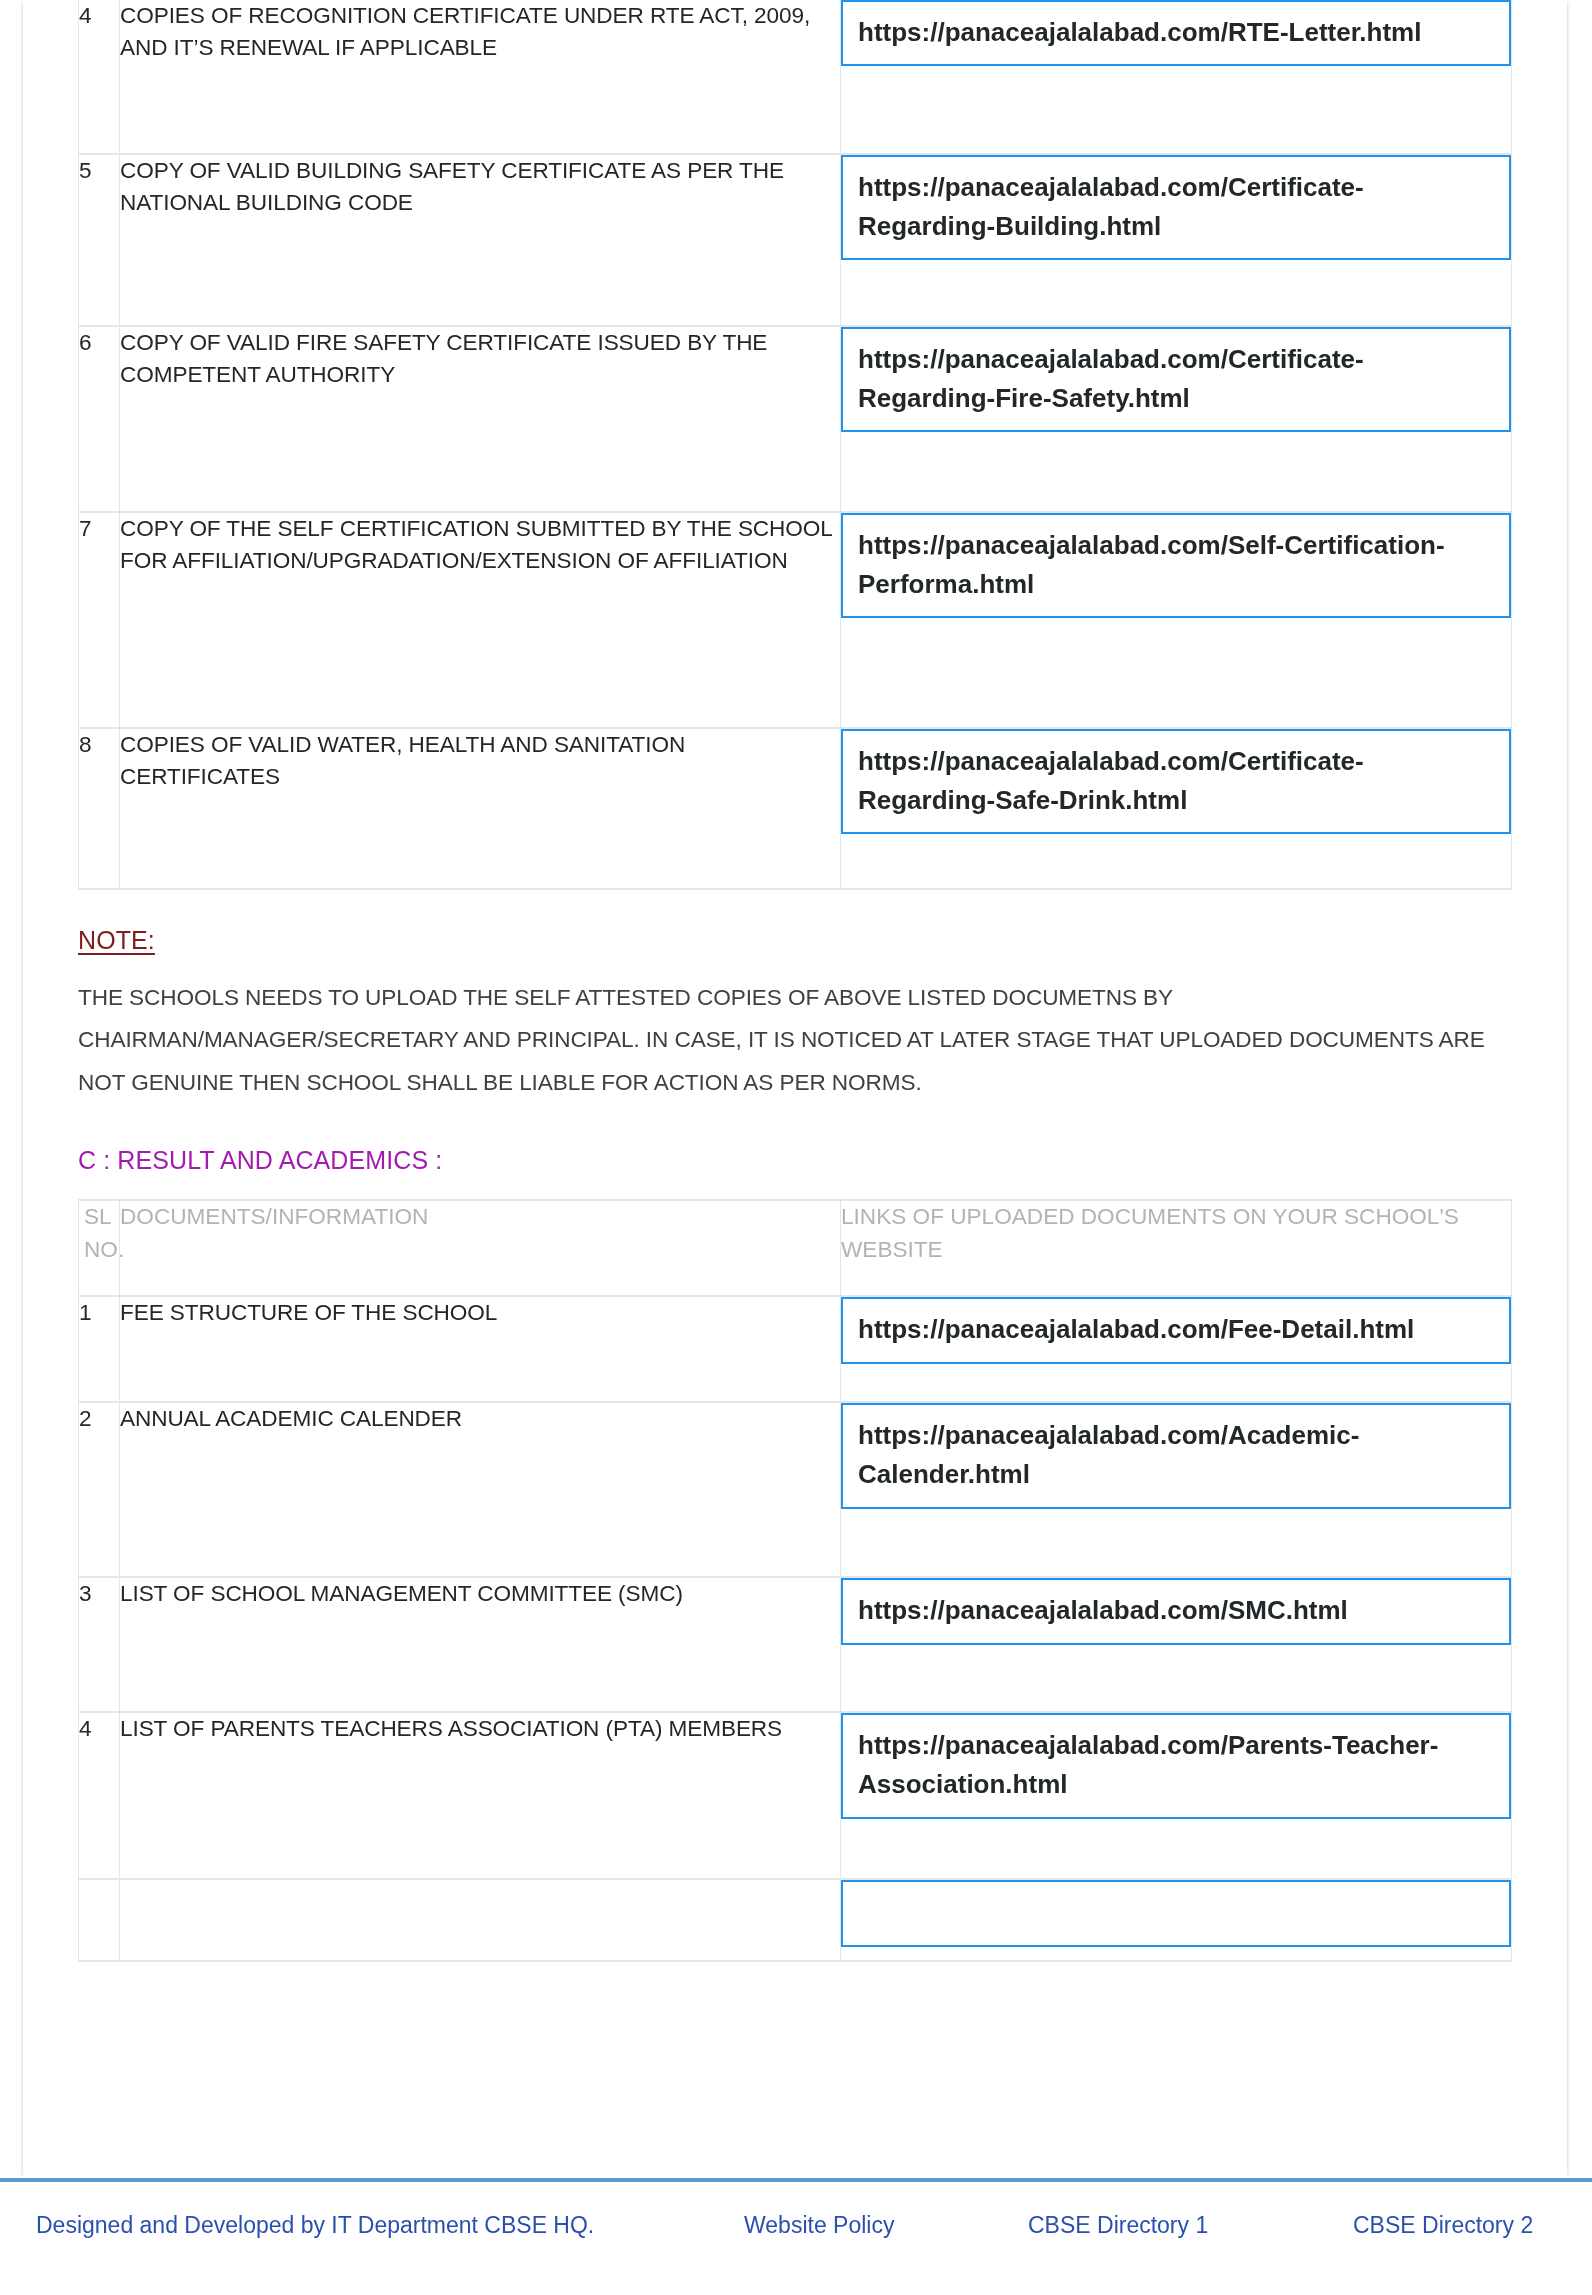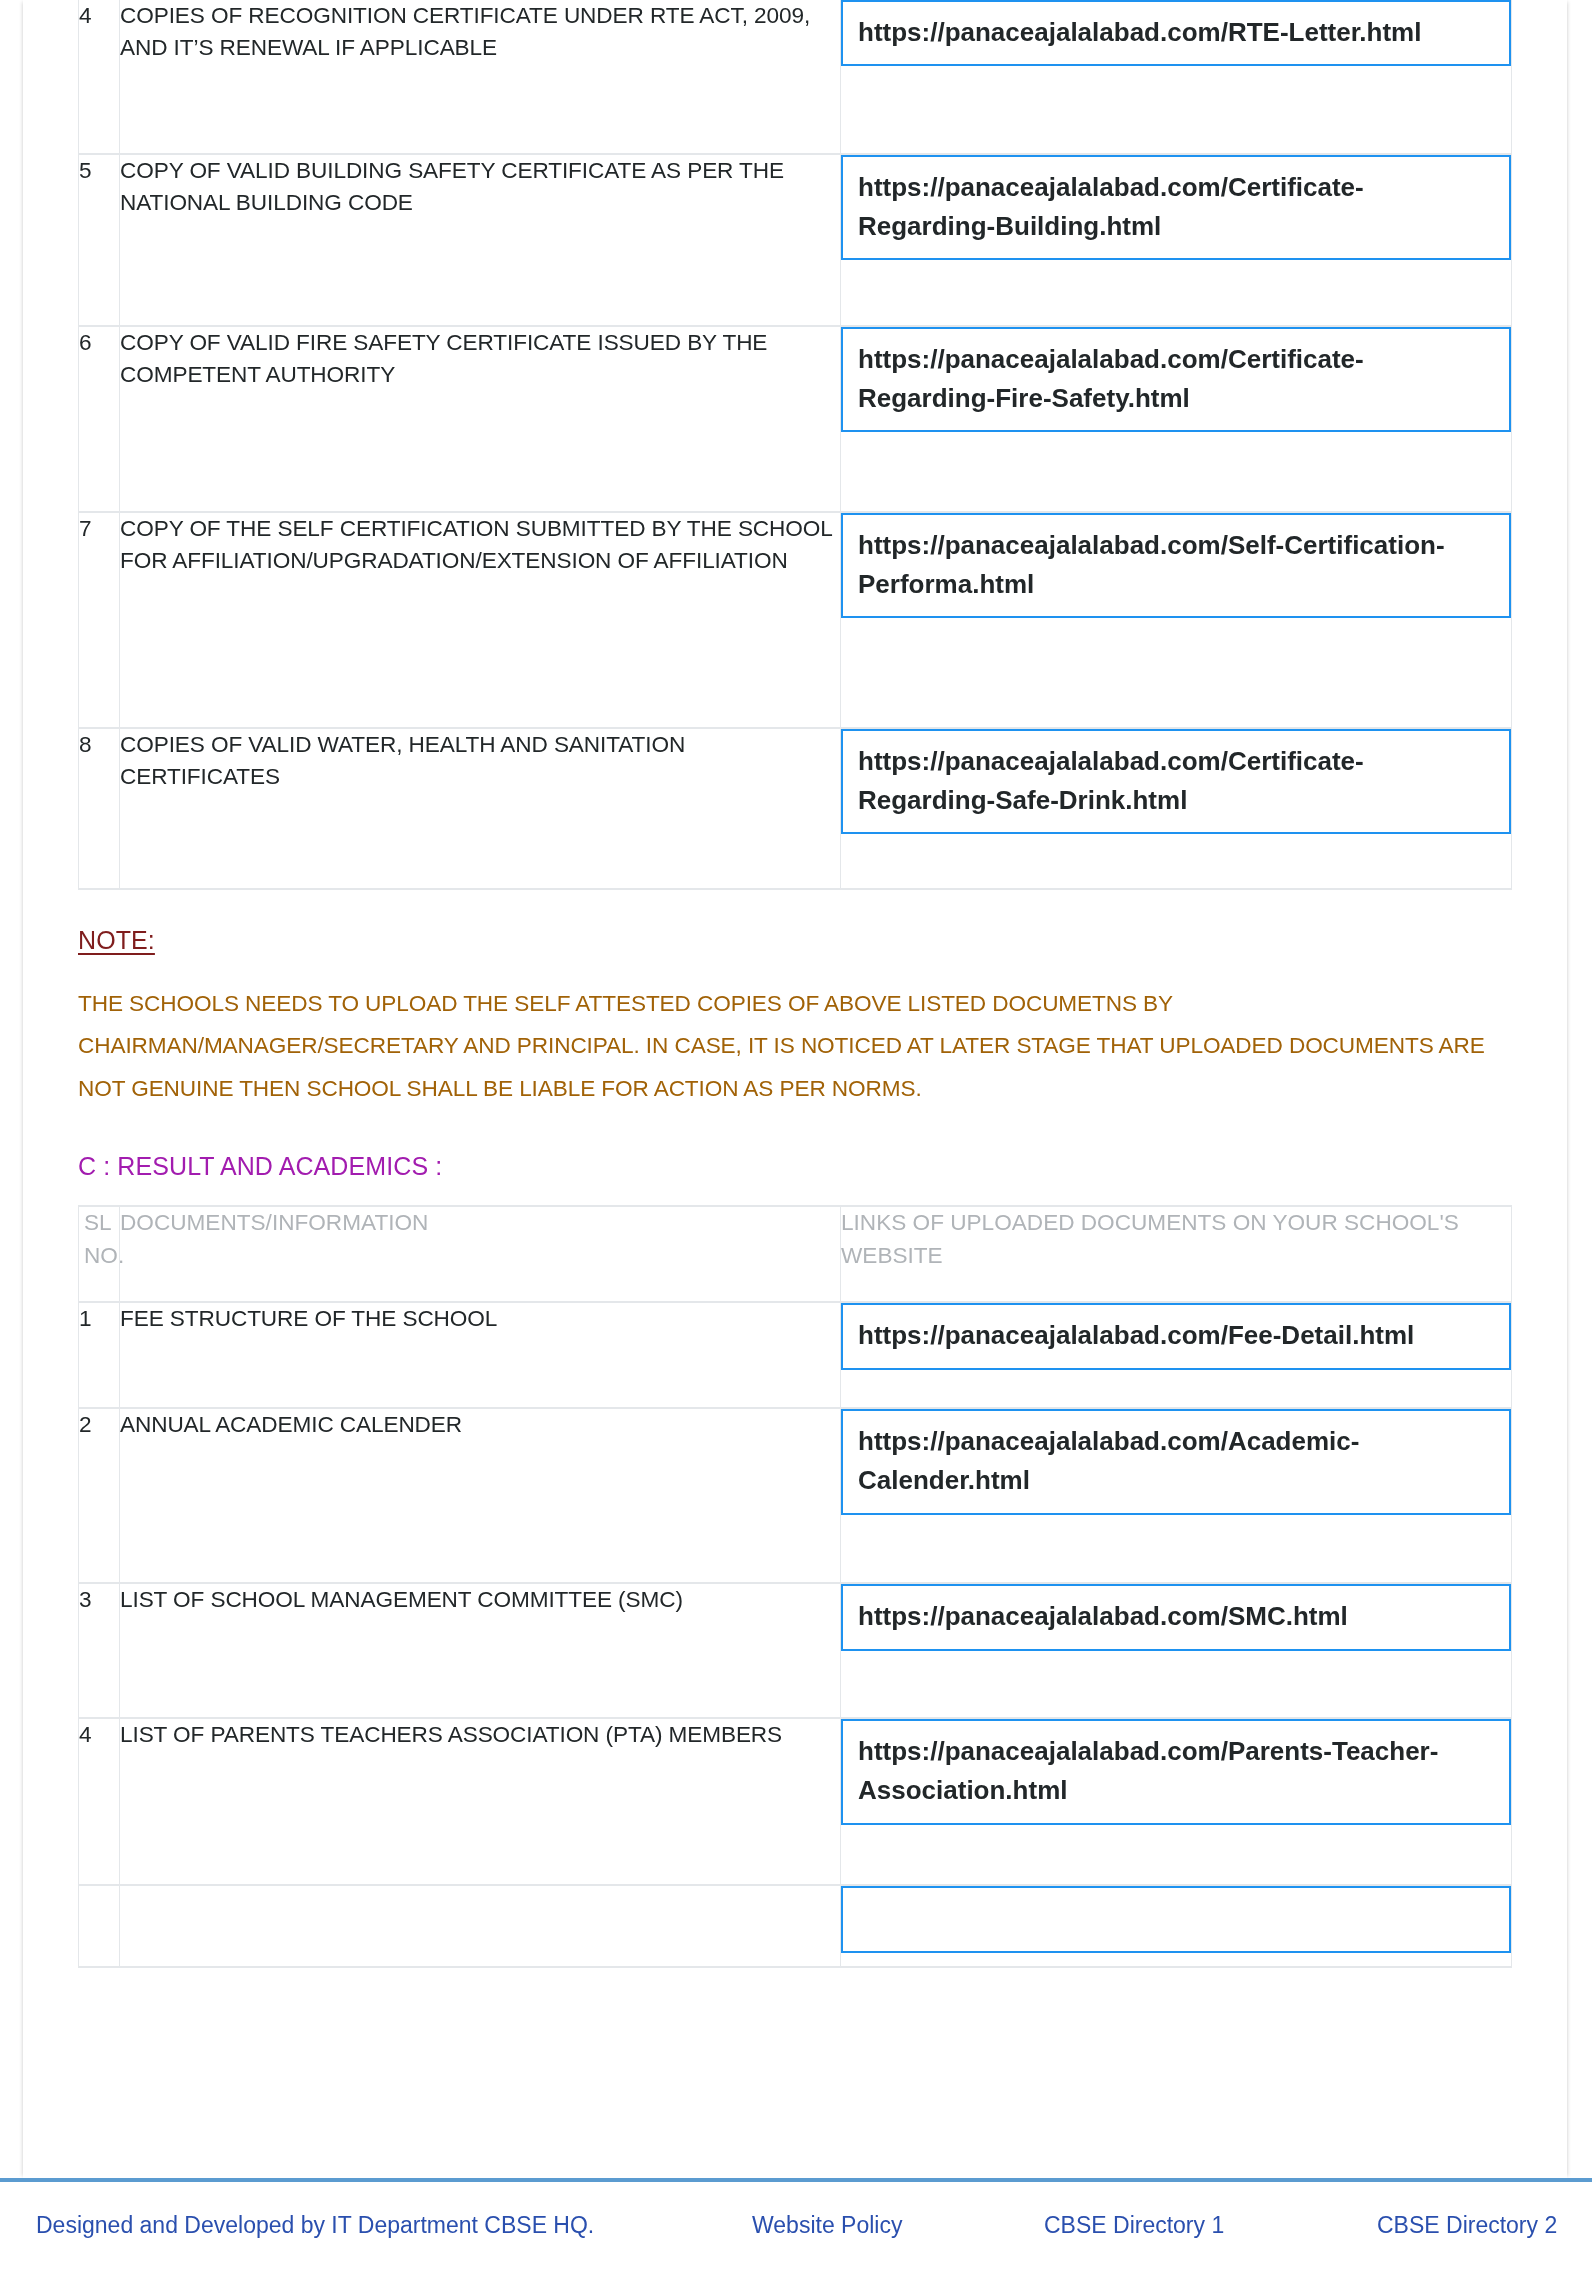--- a/index.html
+++ b/index.html
@@ -103,23 +103,23 @@
   .note-heading {
     font-size: 25px;
     color: #7f1d1d;
     text-decoration: underline;
     text-underline-offset: 4.1px;
     display: inline-block;
     letter-spacing: 0.1px;
     cursor: pointer;
   }
   .note-body {
-    margin-top: 28px;
-    font-size: 22.6px;
-    color: #a16207;
+    margin-top: 22px;
+    font-size: 22.6px;
+    color: #404040;
     line-height: 1.87;
     max-width: 1408px;
     letter-spacing: -0.1px;
   }
 
   .section-heading {
     margin-top: 42px;
     margin-bottom: 24.6px;
     font-size: 25px;
     color: #a21caf;
@@ -134,21 +134,21 @@
     width: 1592px;
     height: 118px;
     background: #ffffff;
     border-top: 4.8px solid #5b9bd0;
     box-sizing: border-box;
   }
   .footer-inner {
     padding: 26px 0 0 36px;
     display: flex;
     align-items: flex-start;
-    gap: 12px;
+    gap: 4px;
   }
   .footer-item {
     font-size: 23px;
     color: #2a4fae;
     line-height: 1.55;
     text-decoration: none;
     display: block;
   }
   .f-credit  { width: 704px; }
   .f-policy  { width: 280px; }

